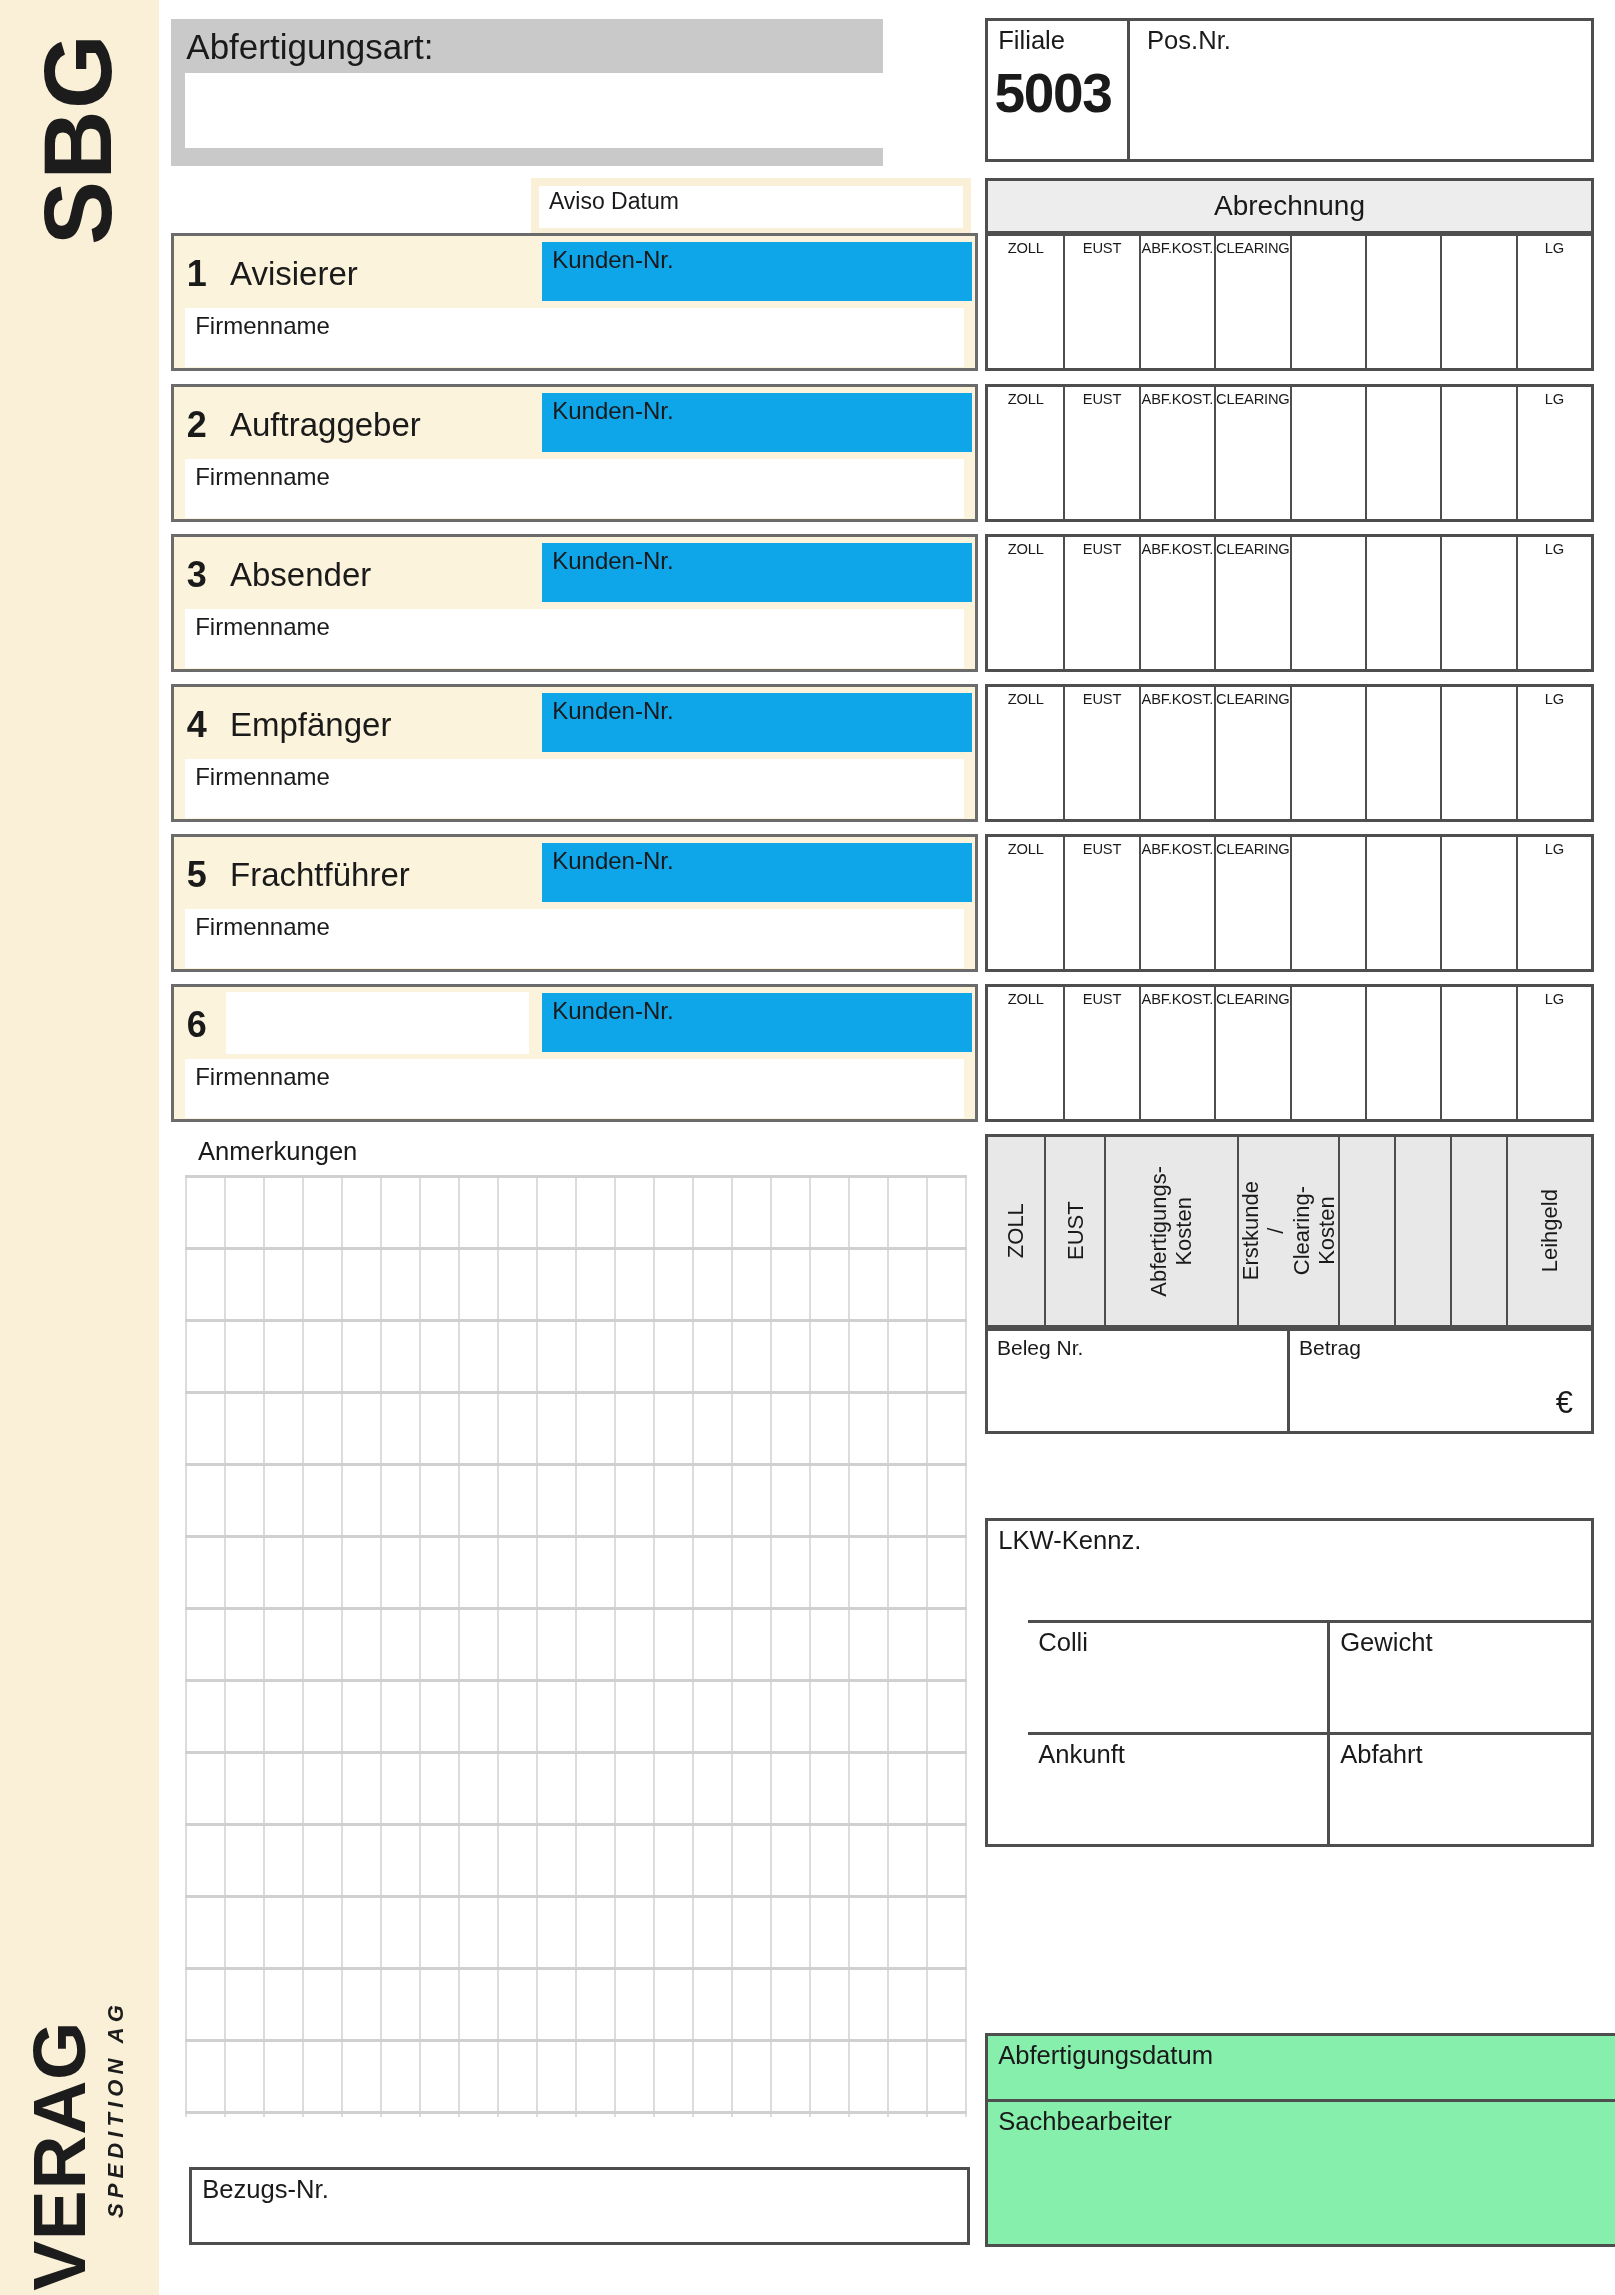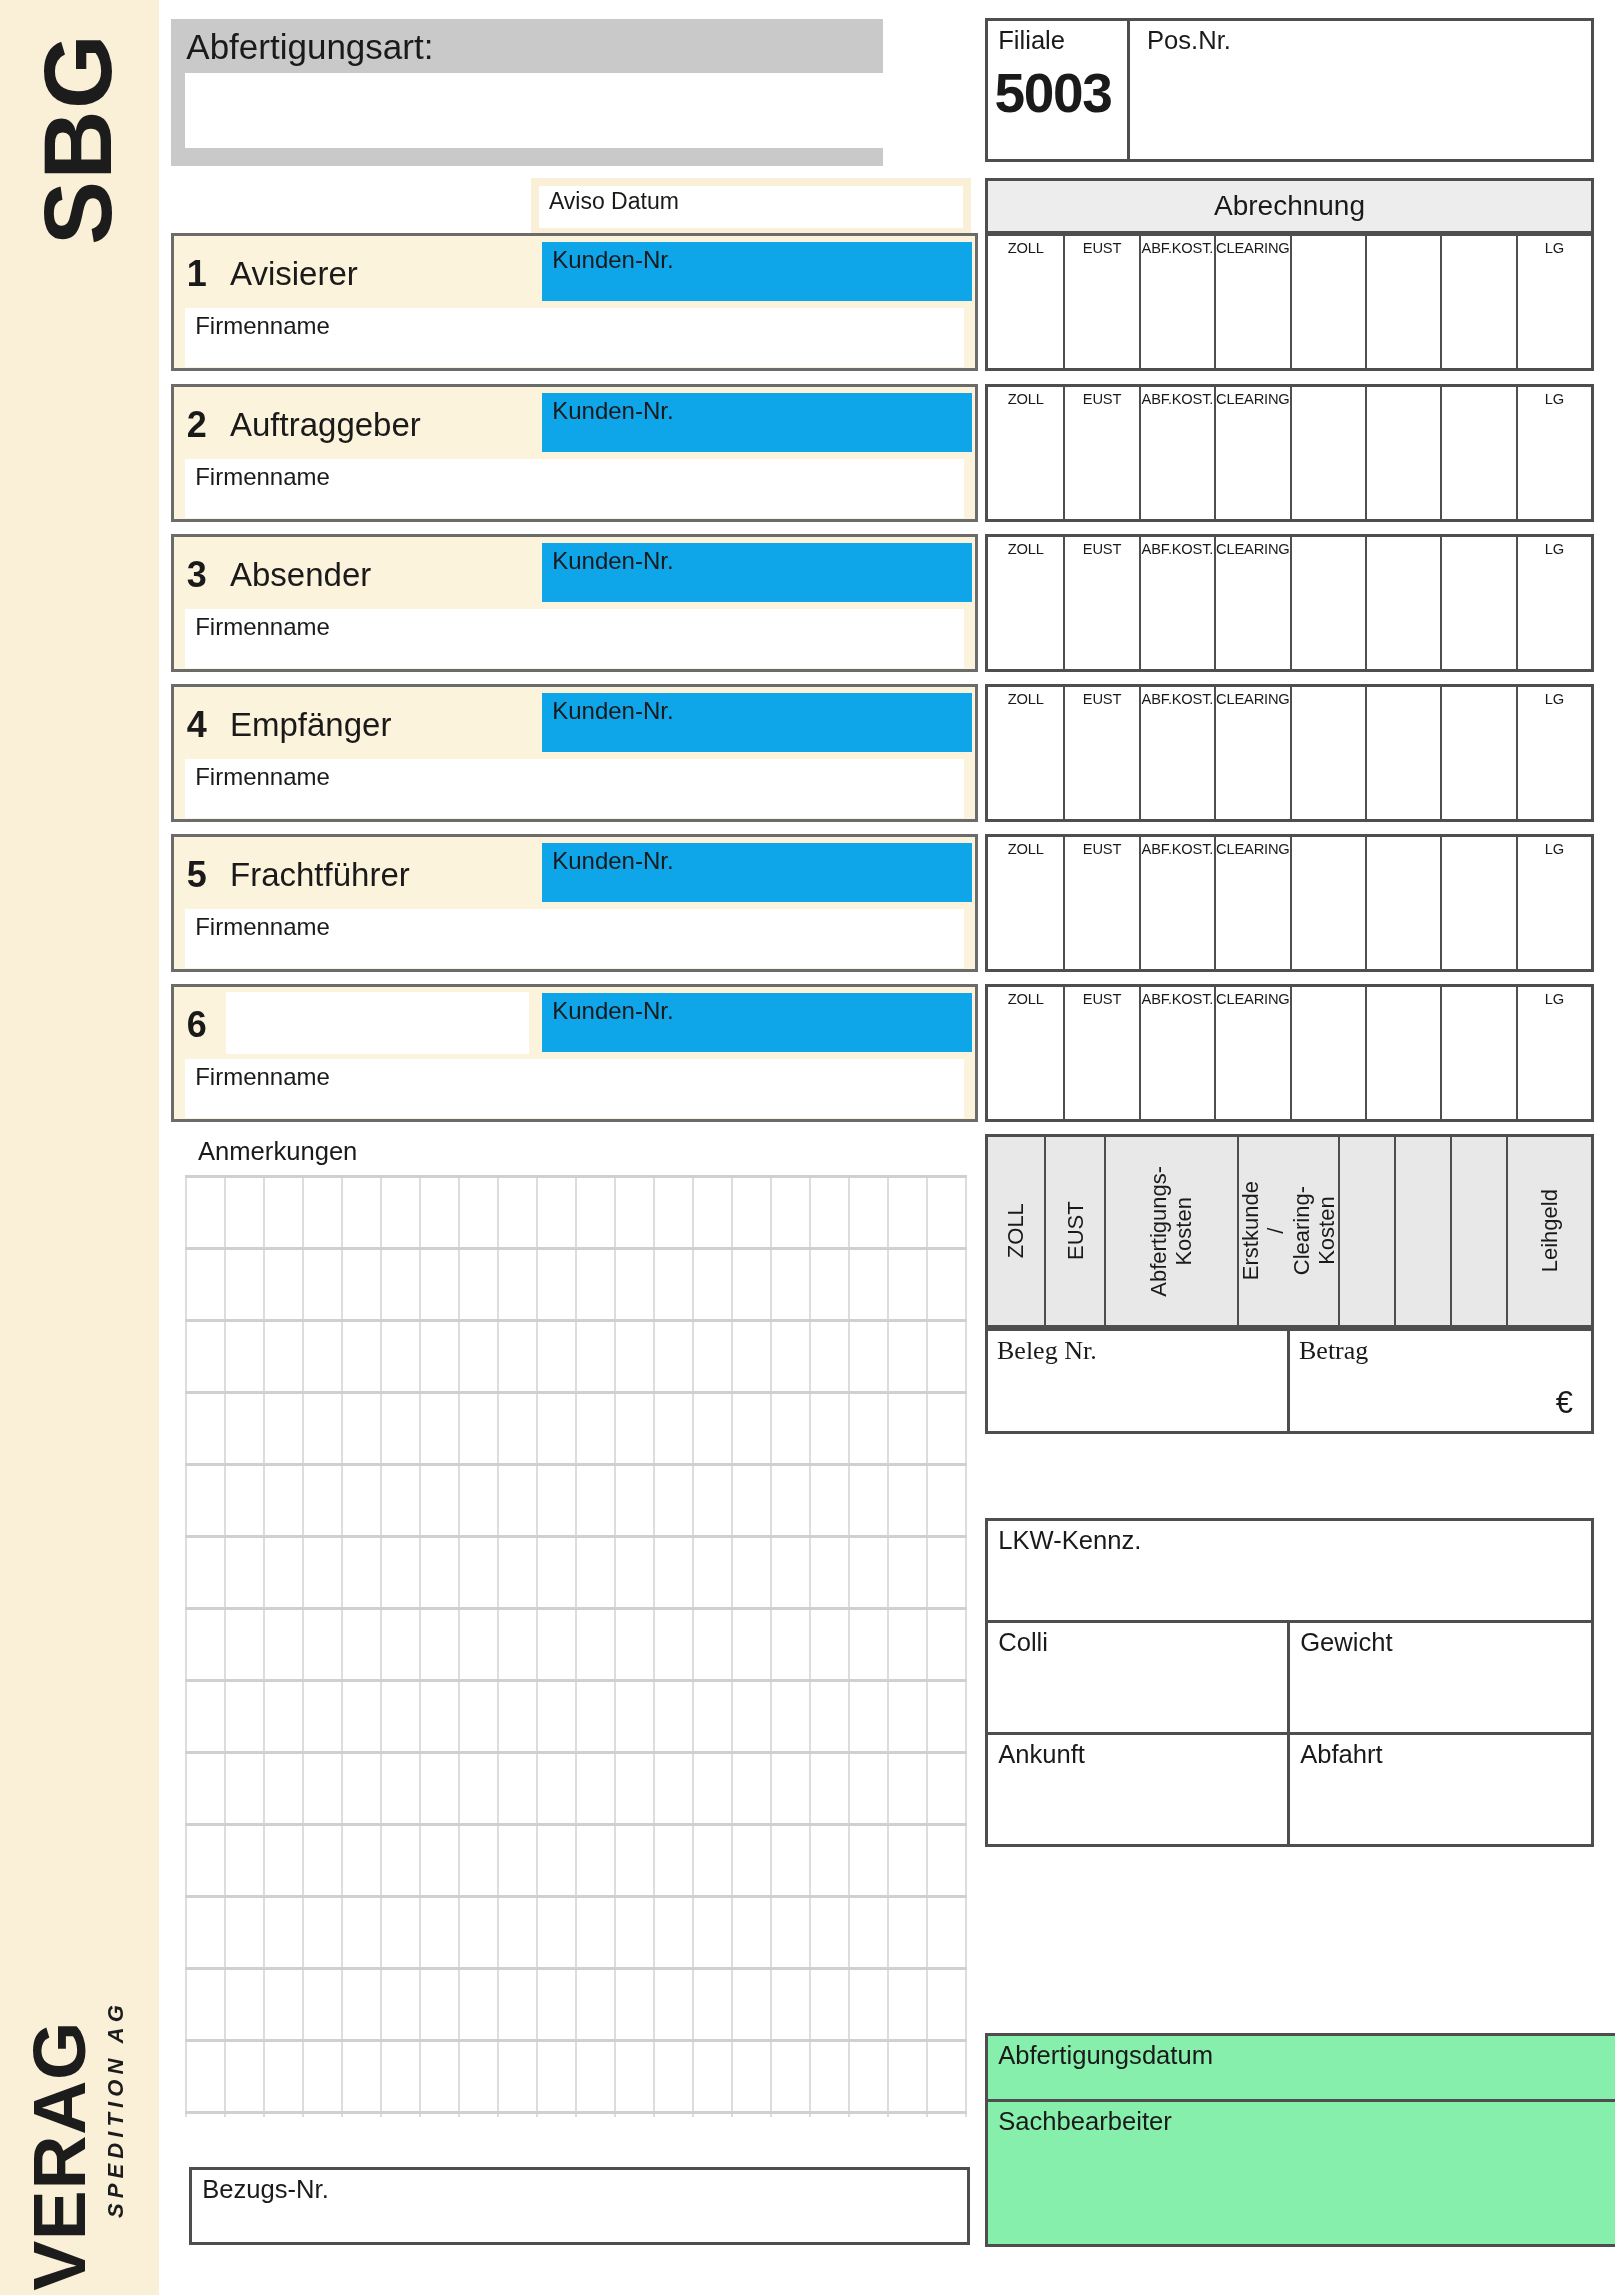--- a/index.html
+++ b/index.html
@@ -50,28 +50,28 @@
   .rotrow{position:absolute;left:985px;top:1134px;width:609px;height:194px;border:3.2px solid #4e4e4e;
           box-sizing:border-box;display:grid;grid-template-columns:repeat(8,1fr);background:#fff;}
   .rcell{border-left:2.6px solid #4e4e4e;background:#e8e8e8;position:relative;overflow:visible;
          display:flex;align-items:center;justify-content:center;}
   .rcell:first-child{border-left:none;}
   .rlab{transform:rotate(-90deg);white-space:pre-line;text-align:center;font-size:22px;line-height:1.15;}
   .beleg-row{left:985px;top:1328px;width:609px;height:106px;border:3.2px solid #4e4e4e;box-sizing:border-box;
              display:grid;grid-template-columns:299px 1fr;background:#fff;}
   .beleg-cell{position:relative;}
   .betrag-cell{position:relative;border-left:3.2px solid #4e4e4e;}
-  .money-label{position:absolute;left:9px;top:5.1px;font-size:26px;font-family:Liberation Serif, serif;}
+  .money-label{position:absolute;left:9px;top:5.1px;font-size:21px;}
   .euro{position:absolute;right:18px;top:54px;font-size:31px;}
 
   
   .cargo{left:985px;top:1518px;width:609px;border:3.2px solid #4e4e4e;box-sizing:border-box;background:#fff;}
   .cargo-row{position:relative;border-top:3.2px solid #4e4e4e;}
   .cargo-row:first-child{border-top:none;}
-  .split{display:grid;grid-template-columns:299px 1fr;}
+  .split{display:grid;grid-template-columns:299px 1fr;margin-left:40px;}
   .split-right{border-left:3.2px solid #4e4e4e;position:relative;}
   .cell-label{position:absolute;left:10.2px;top:5.1px;font-size:25.6px;}
   .rel{position:relative;padding-left:18px;}
 
   
   .processing{left:985px;top:2033px;width:734px;border:3.2px solid #4e4e4e;box-sizing:border-box;background:#86efac;}
 
   
   .anm-label{left:198px;top:1137px;font-size:25.6px;}
   .grid{left:185px;top:1175px;width:782px;height:942px;background:#fff;

